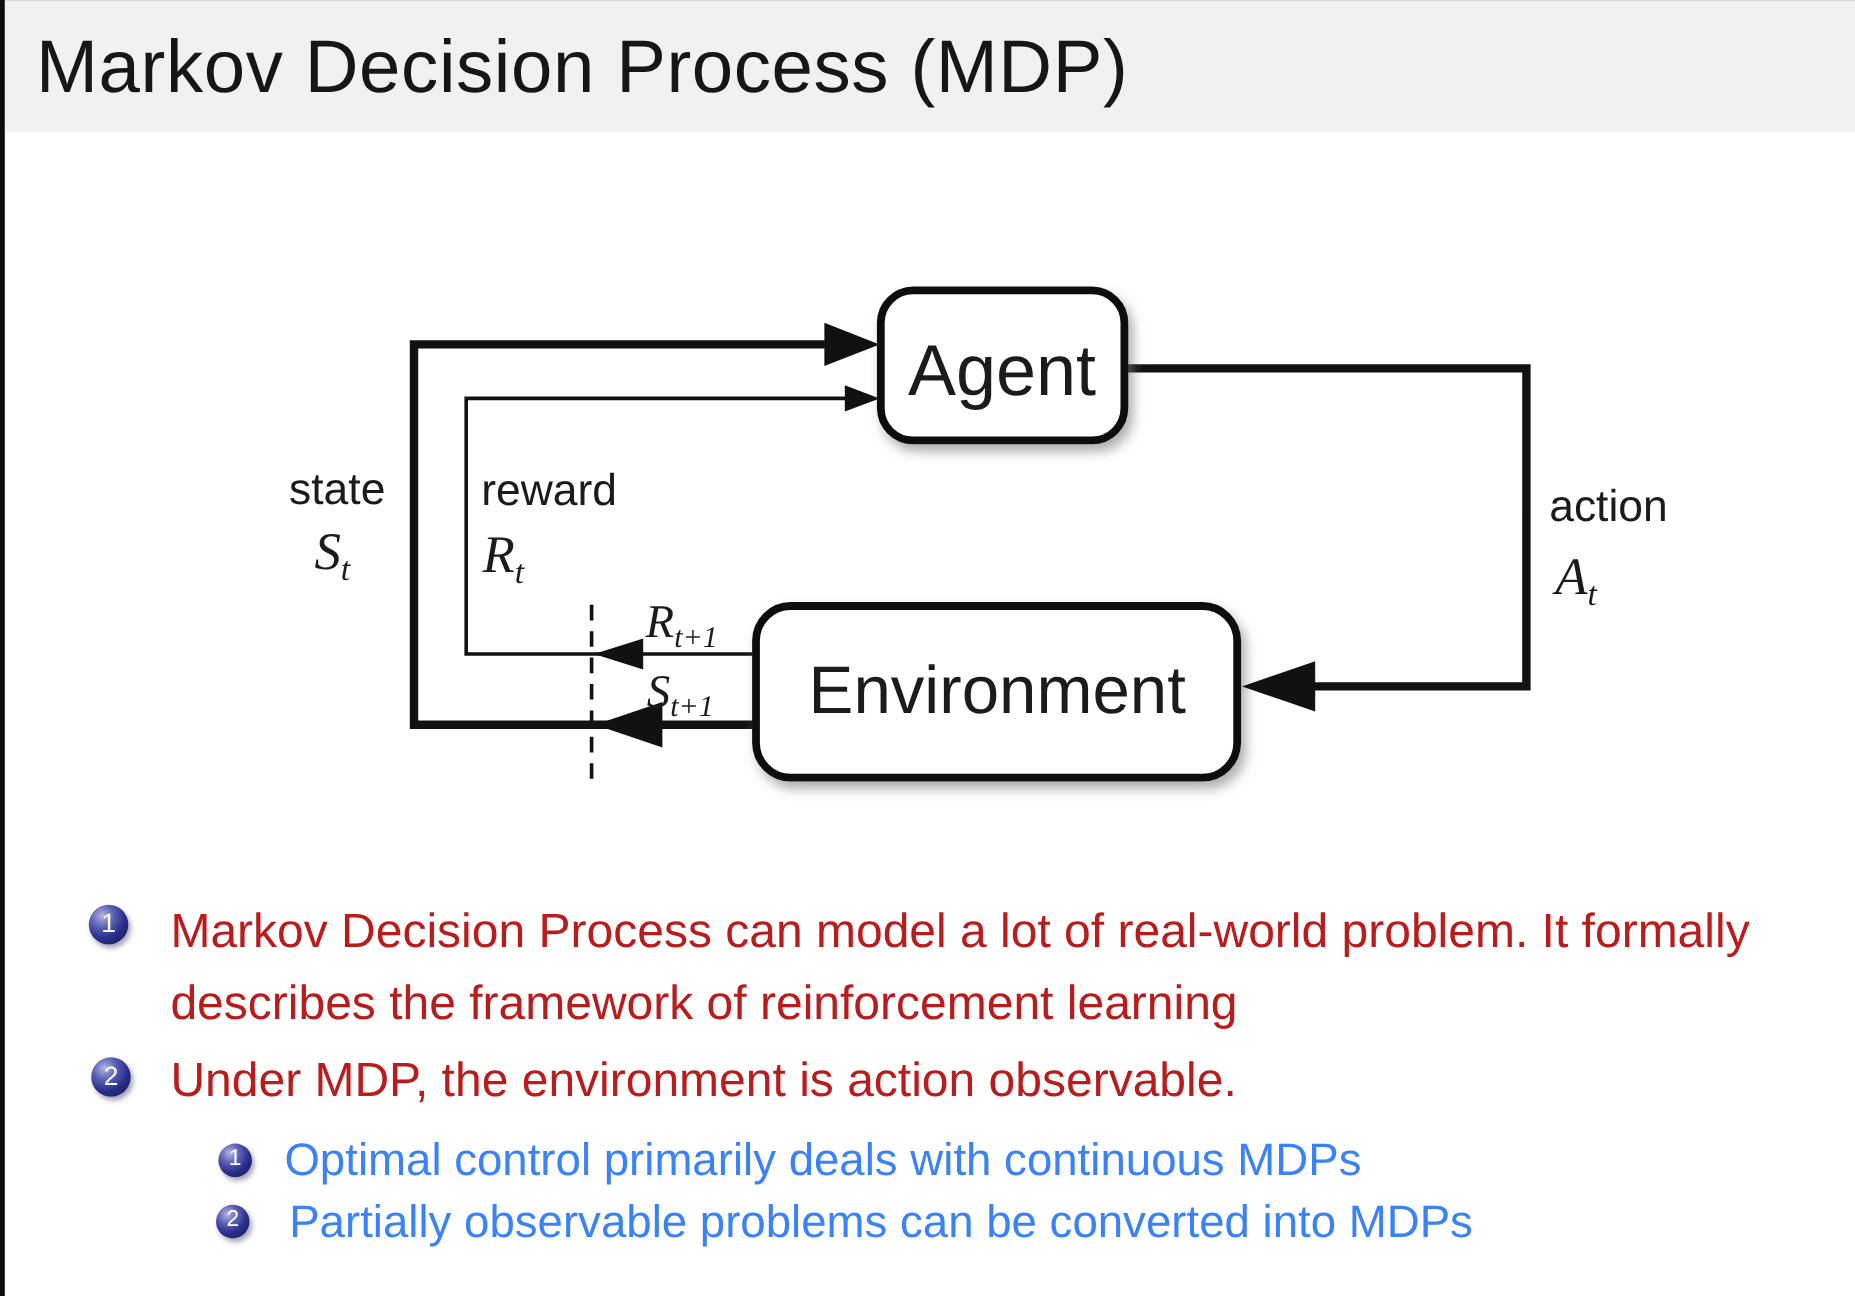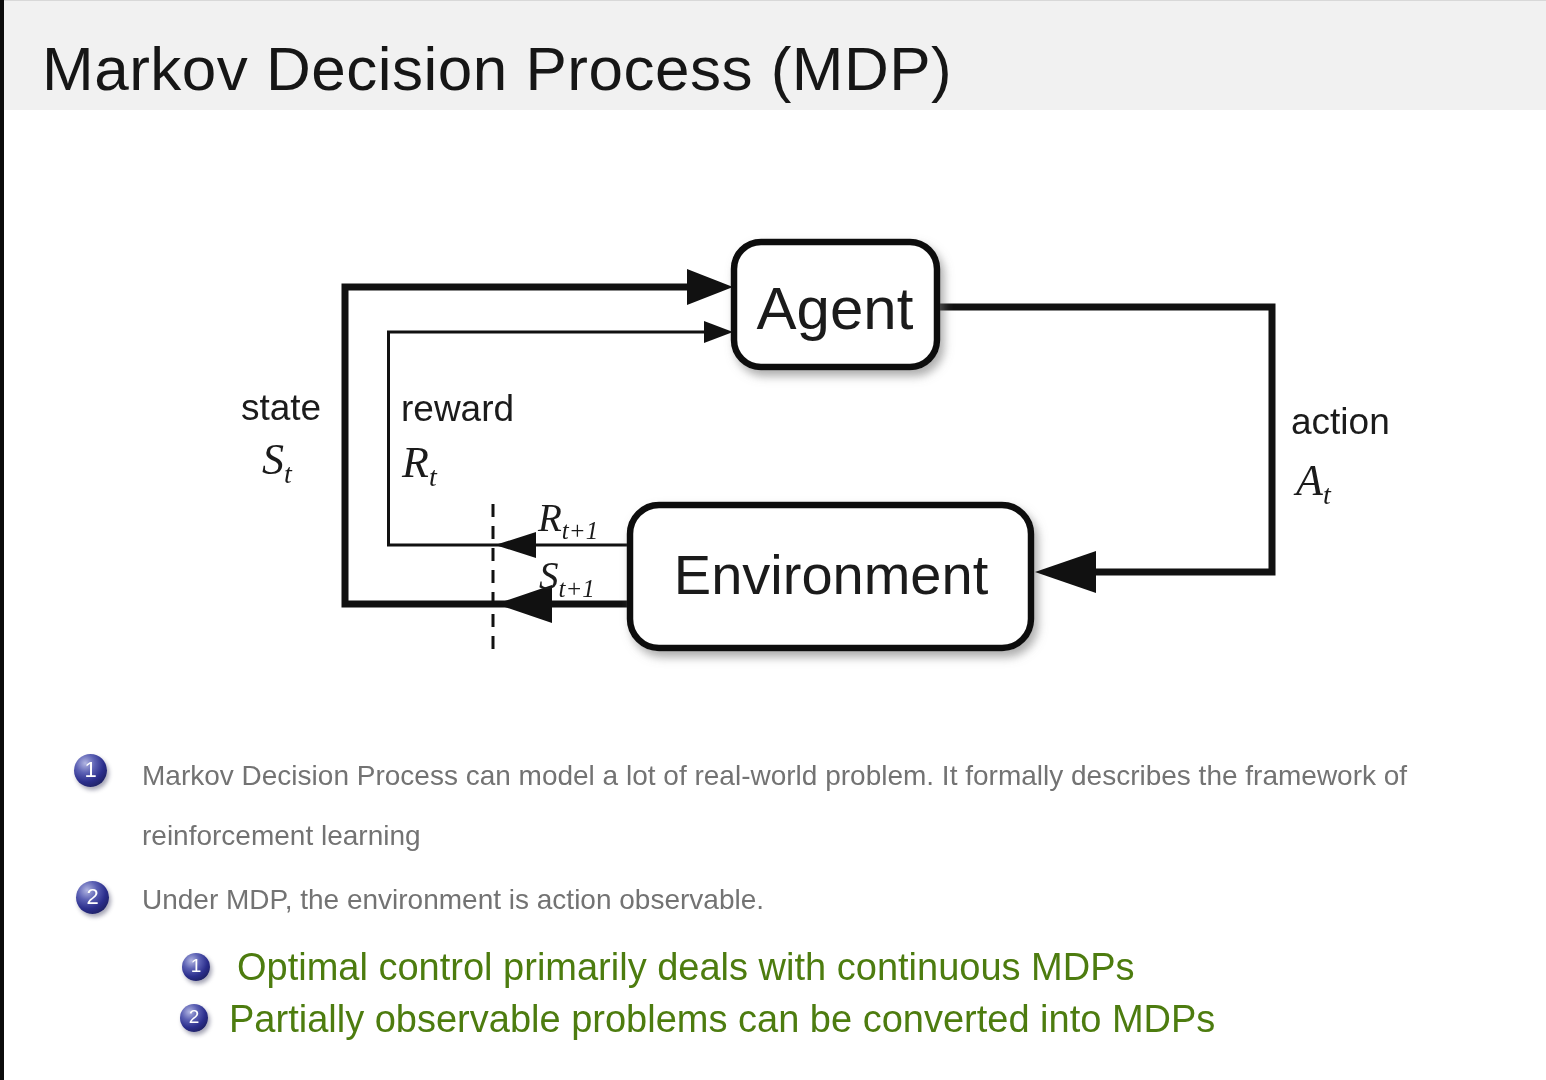--- a/index.html
+++ b/index.html
@@ -24,21 +24,21 @@
     width: 100%;
     height: 110px;
     background: #f1f1f1;
     border-top: 1px solid #d8d8d8;
     box-sizing: border-box;
   }
   .titlebar h1 {
     position: absolute;
     left: 26px; top: 0;
     height: 110px;
-    margin: 12px;
+    margin: 0;
     display: flex;
     align-items: center;
     font-size: 62px;
     font-weight: normal;
     letter-spacing: 0.5px;
     color: #161616;
   }
   .diagram-svg {
     position: absolute;
     left: 226px;
@@ -48,29 +48,29 @@
     font-family: "Liberation Sans", sans-serif;
     fill: #1b1b1b;
   }
   .diagram-svg .math {
     font-family: "Liberation Serif", serif;
     font-style: italic;
     fill: #1b1b1b;
   }
   .bullet-item-text {
     position: absolute;
-    font-size: 28px;
+    font-size: 40px;
     line-height: 60px;
-    color: #737373;
+    color: #b91c1c;
   }
   .sub-item-text {
     position: absolute;
     font-size: 38px;
     line-height: 52px;
-    color: #4d7c0f;
+    color: #3b82f6;
   }
   .ball {
     position: absolute;
     border-radius: 50%;
     background: radial-gradient(circle at 34% 28%, #b2b6e2 0%, #5c61b4 30%, #2b2e8c 58%, #13153f 100%);
     box-shadow: 2px 3px 4px rgba(30,30,70,0.40);
     color: #ffffff;
     display: flex;
     align-items: center;
     justify-content: center;
@@ -151,16 +151,16 @@
     <div class="bullet-item-text" style="left:138px; top:870px; width:1372px;">Under MDP, the environment is action observable.</div>
 
     <div class="ball small" style="left:178px; top:953px;">
       <span>1</span>
     </div>
     <div class="sub-item-text" style="left:233px; top:941px; width:1280px;">Optimal control primarily deals with continuous MDPs</div>
 
     <div class="ball small" style="left:176px; top:1004px;">
       <span>2</span>
     </div>
-    <div class="sub-item-text" style="left:225px; top:993px; width:1280px;">Partially observable problems can be converted into MDPs</div>
+    <div class="sub-item-text" style="left:237px; top:993px; width:1280px;">Partially observable problems can be converted into MDPs</div>
 
   </div>
 </div>
 
 </body></html>

